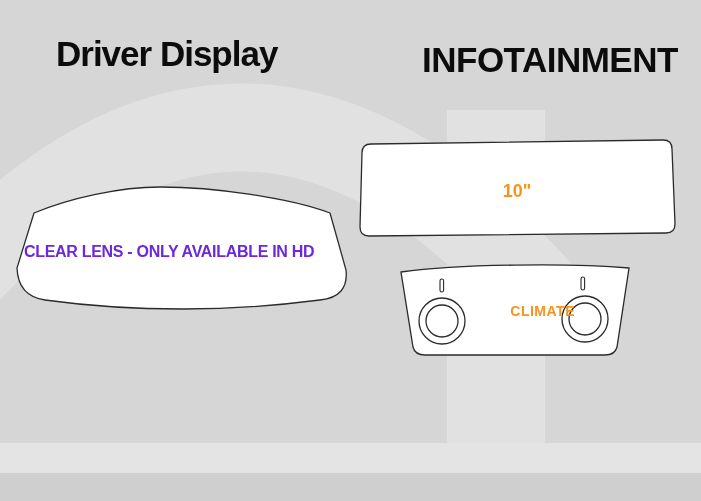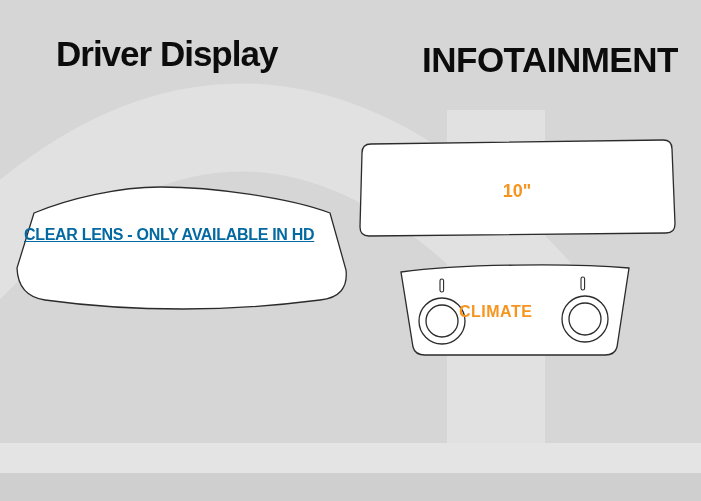--- a/index.html
+++ b/index.html
@@ -19,35 +19,34 @@
     left:56px; top:34px;
     font-size:35px; font-weight:bold;
     color:#0c0c0c; letter-spacing:-1px;
   }
   .title-right {
     left:422px; top:40px;
     font-size:35px; font-weight:bold;
     color:#0c0c0c; letter-spacing:-0.5px;
   }
   .lens-label {
-    left:24px; top:226px; width:324px;
+    left:24px; top:243px; width:324px;
     font-size:16px; font-weight:bold;
-    color:#0369a1; text-align:left;
+    color:#6d28d9; text-align:left;
     letter-spacing:-0.3px;
-    text-decoration:underline;
   }
   .screen-size-label {
     left:360px; top:181px; width:314px;
     font-size:18px; font-weight:bold;
     color:#f7941d; text-align:center;
   }
   .climate-label {
     left:459px; top:303px; width:116px;
-    font-size:16px; font-weight:bold;
-    color:#f7941d; text-align:left;
+    font-size:14px; font-weight:bold;
+    color:#f7941d; text-align:right;
     letter-spacing:0.5px;
   }
 </style>
 </head>
 <body>
 
 <div class="canvas">
 
   <svg class="wm" width="701" height="501" viewBox="0 0 701 501" aria-hidden="true">
     <path d="M -60 300 Q 240 -45 545 300" fill="none" stroke="#e1e1e1" stroke-width="88"></path>

